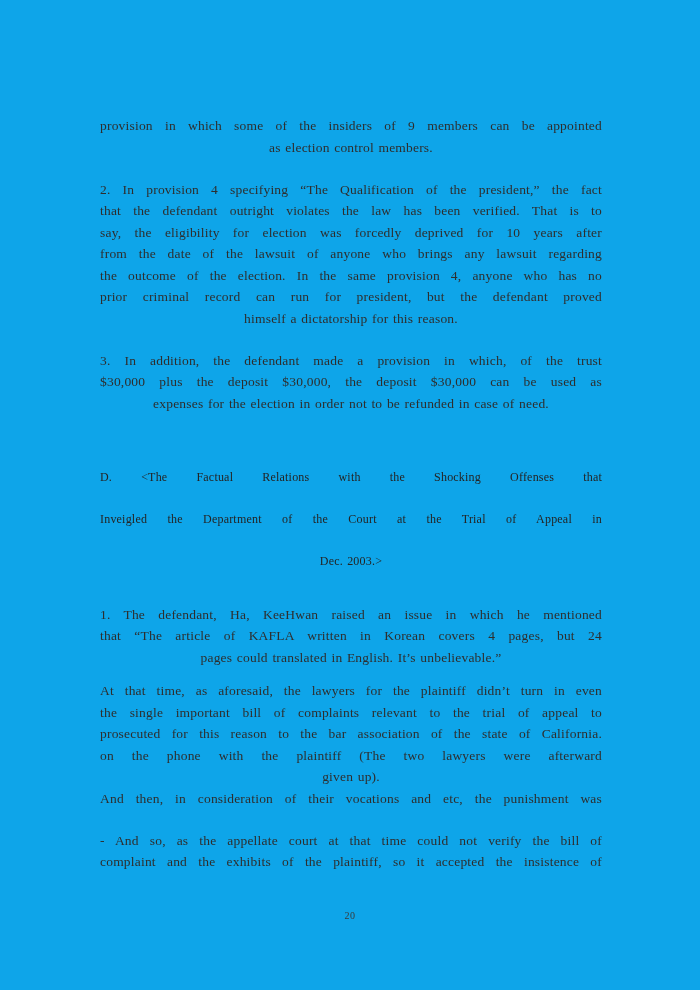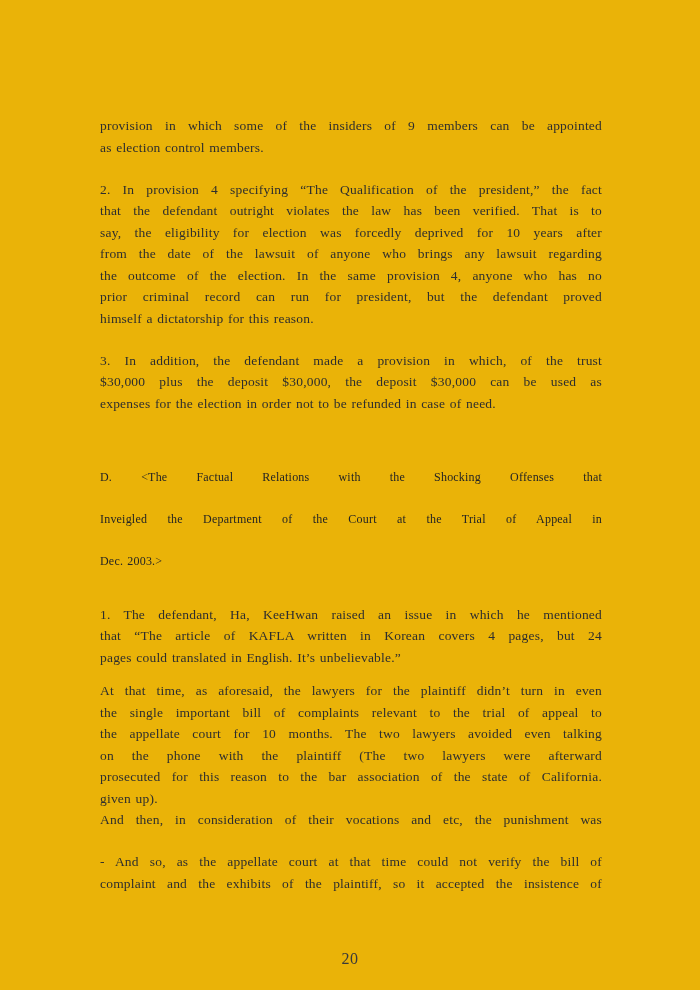--- a/index.html
+++ b/index.html
@@ -9,21 +9,21 @@
   body {
     width: 700px;
     height: 990px;
     background: #fdfdfd;
     overflow: hidden;
   }
   .page {
     position: relative;
     width: 700px;
     height: 990px;
-    background: #eab308;
+    background: #0ea5e9;
     color: #2e2e2e;
     font-family: "Liberation Serif", "DejaVu Serif", serif;
   }
   .content {
     position: absolute;
     left: 100px;
     top: 115px;
     width: 502px;
   }
   .para {
@@ -38,37 +38,36 @@
   }
   .heading {
     font-size: 12px;
     line-height: 42px;
     letter-spacing: 0.2px;
     word-spacing: 1px;
     margin: 42px 0 21.5px 0;
     color: #242424;
   }
   .line {
-    text-align: left;
+    text-align: center;
     white-space: normal;
   }
   .line.j {
     text-align: justify;
     text-align-last: justify;
   }
   .page-number {
     position: absolute;
     left: 0;
     right: 0;
     top: 910px;
     text-align: center;
-    font-size: 16px;
+    font-size: 10px;
     letter-spacing: 0.5px;
     color: #3a3a3a;
-    margin-top: 40px;
   }
 </style>
 </head>
 <body>
 
 <div class="page">
   <div class="content">
     <div class="para">
         <div class="line j">provision in which some of the insiders of 9 members can be appointed</div>
         <div class="line">as election control members.</div>
@@ -93,23 +92,22 @@
         <div class="line">Dec. 2003.&gt;</div>
       </div>
     <div class="para tight">
         <div class="line j">1. The defendant, Ha, KeeHwan raised an issue in which he mentioned</div>
         <div class="line j">that “The article of KAFLA written in Korean covers 4 pages, but 24</div>
         <div class="line">pages could translated in English. It’s unbelievable.”</div>
       </div>
     <div class="para">
         <div class="line j">At that time, as aforesaid, the lawyers for the plaintiff didn’t turn in even</div>
         <div class="line j">the single important bill of complaints relevant to the trial of appeal to</div>
-        <div class="line j">the appellate court for 10 months. The two lawyers avoided even talking</div>
+        <div class="line j">prosecuted for this reason to the bar association of the state of California.</div>
         <div class="line j">on the phone with the plaintiff (The two lawyers were afterward</div>
-        <div class="line j">prosecuted for this reason to the bar association of the state of California.</div>
         <div class="line">given up).</div>
         <div class="line j">And then, in consideration of their vocations and etc, the punishment was</div>
       </div>
     <div class="para">
         <div class="line j">- And so, as the appellate court at that time could not verify the bill of</div>
         <div class="line j">complaint and the exhibits of the plaintiff, so it accepted the insistence of</div>
       </div>
   </div>
   <div class="page-number">20</div>
 </div>

